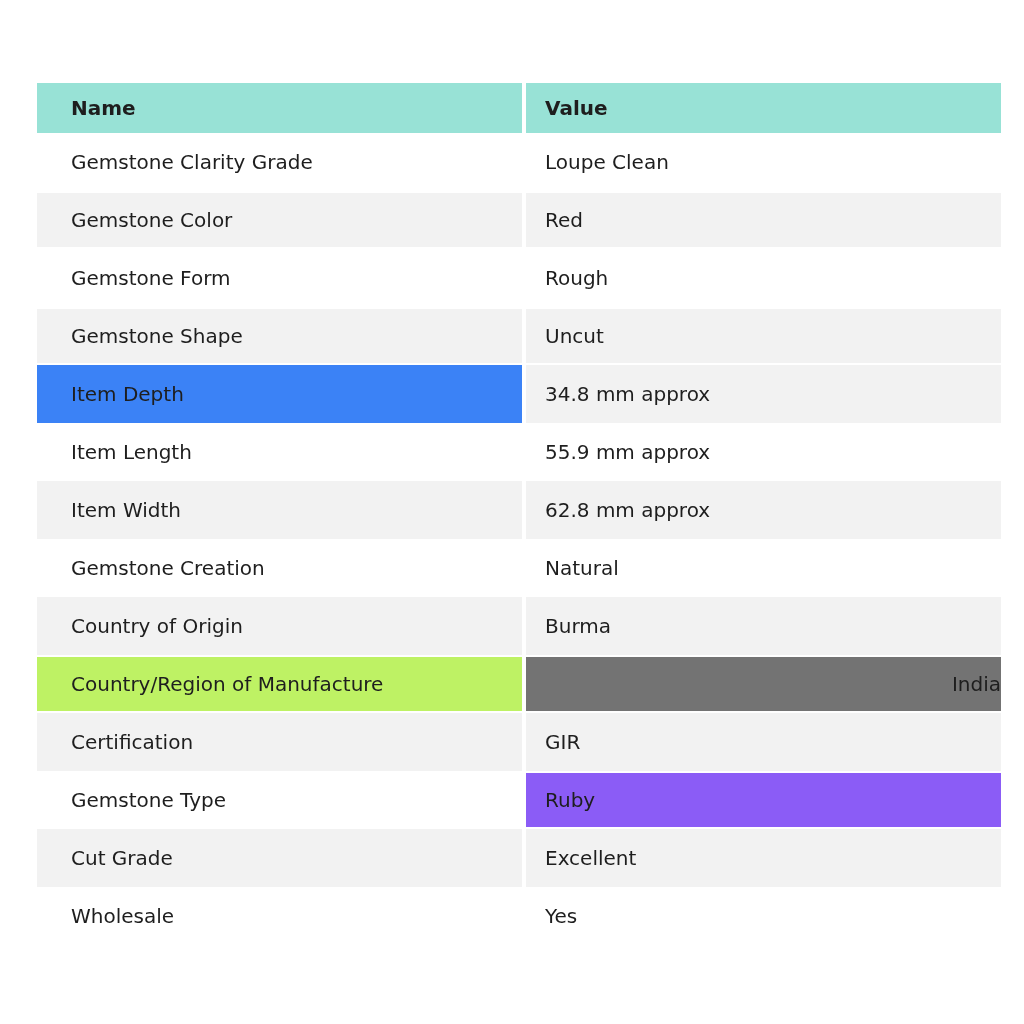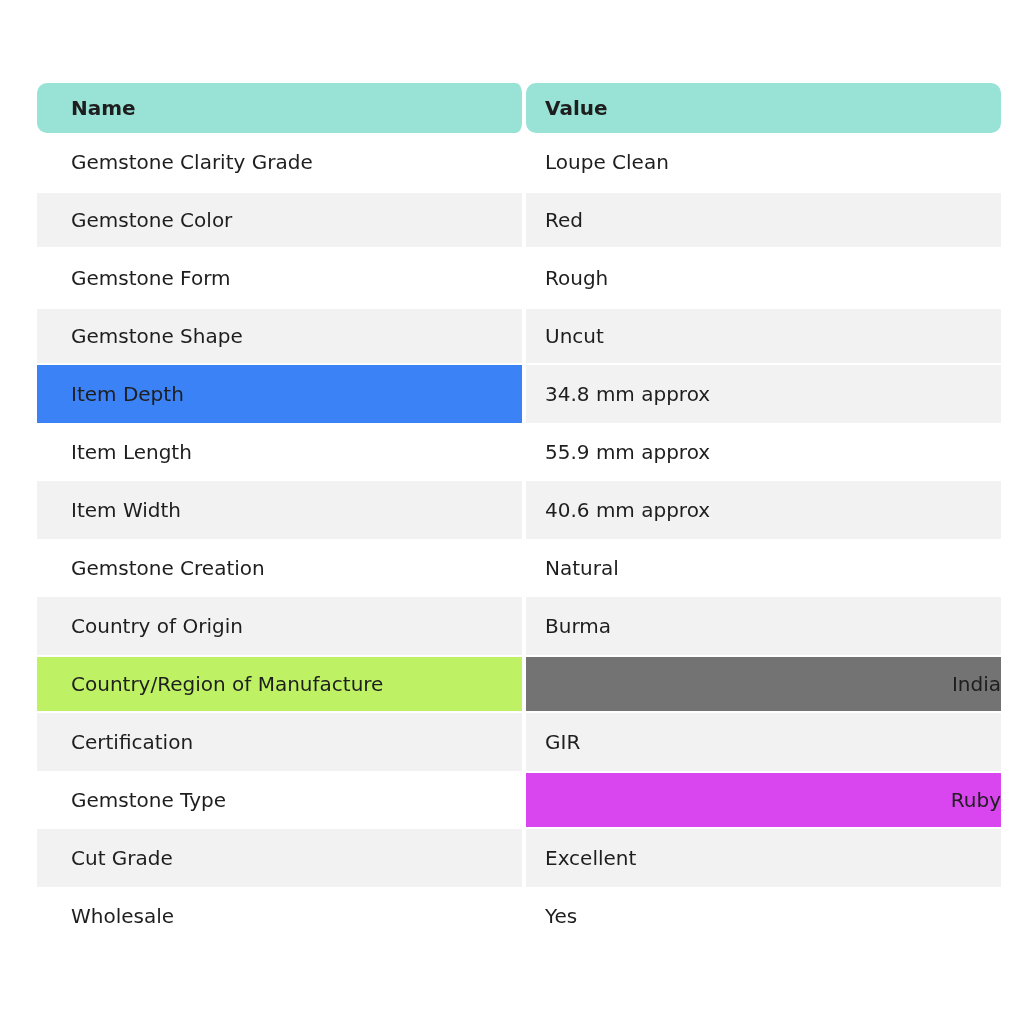--- a/index.html
+++ b/index.html
@@ -38,21 +38,20 @@
   
   col.c-name  { width: 489px; }
   col.c-value { width: 475px; }
 
   
   thead th {
     height: 50px;
     font-size: 20px;
     font-weight: 600;
     padding: 0 0 0 34px;
-    border-radius: 10px;
   }
   thead th:last-child { padding-left: 19px; }
 
   
   th:first-child, td:first-child {
     border-right: 4px solid #ffffff;
   }
 
   
   tbody td {
@@ -104,41 +103,41 @@
         <tr>
           <td style="background: #3b82f6;">Item Depth</td>
           <td style="background: rgb(242, 242, 242);">34.8 mm approx</td>
         </tr>
         <tr>
           <td style="background: rgb(255, 255, 255);">Item Length</td>
           <td style="background: rgb(255, 255, 255);">55.9 mm approx</td>
         </tr>
         <tr>
           <td style="background: rgb(242, 242, 242);">Item Width</td>
-          <td style="background: rgb(242, 242, 242);">40.6 mm approx</td>
+          <td style="background: rgb(242, 242, 242);">62.8 mm approx</td>
         </tr>
         <tr>
           <td style="background: rgb(255, 255, 255);">Gemstone Creation</td>
           <td style="background: rgb(255, 255, 255);">Natural</td>
         </tr>
         <tr>
           <td style="background: rgb(242, 242, 242);">Country of Origin</td>
           <td style="background: rgb(242, 242, 242);">Burma</td>
         </tr>
         <tr>
           <td style="background: #bef264;">Country/Region of Manufacture</td>
           <td style="background: #737373; text-align: right;">India</td>
         </tr>
         <tr>
           <td style="background: rgb(242, 242, 242);">Certification</td>
           <td style="background: rgb(242, 242, 242);">GIR</td>
         </tr>
         <tr>
           <td style="background: rgb(255, 255, 255);">Gemstone Type</td>
-          <td style="background: #d946ef; text-align: right;">Ruby</td>
+          <td style="background: #8b5cf6;">Ruby</td>
         </tr>
         <tr>
           <td style="background: rgb(242, 242, 242);">Cut Grade</td>
           <td style="background: rgb(242, 242, 242);">Excellent</td>
         </tr>
         <tr>
           <td style="background: rgb(255, 255, 255);">Wholesale</td>
           <td style="background: rgb(255, 255, 255);">Yes</td>
         </tr>
       </tbody>

